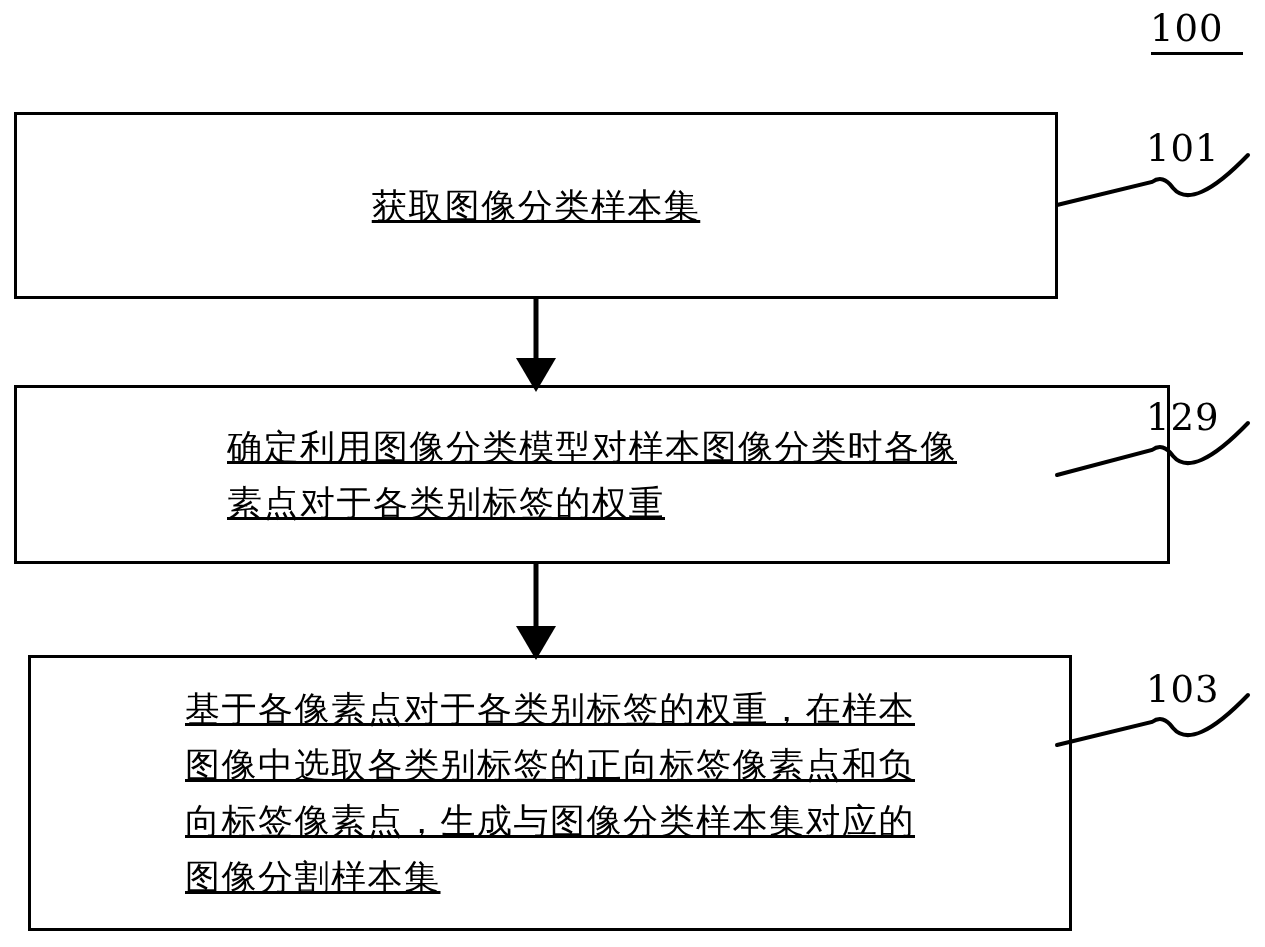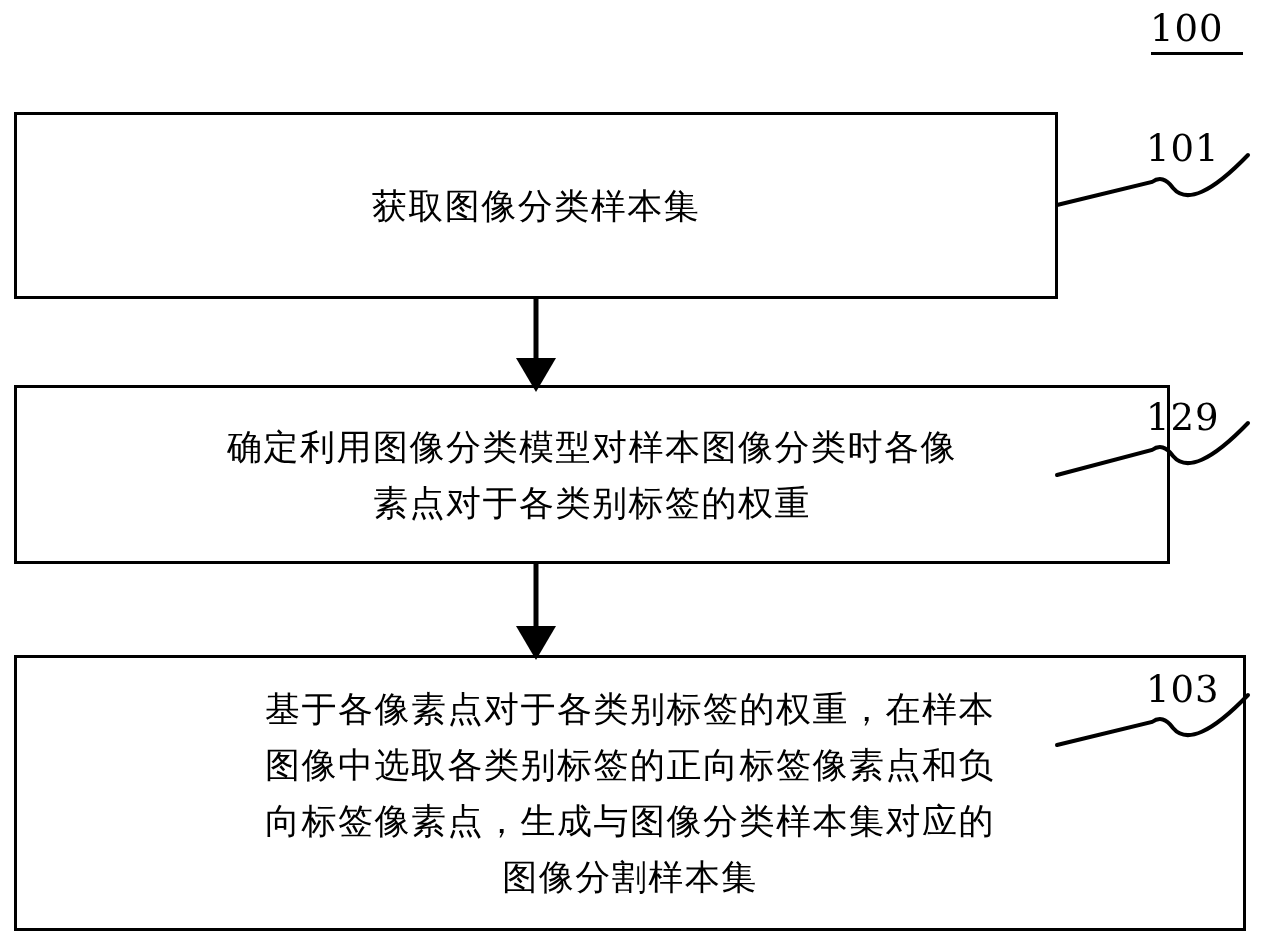--- a/index.html
+++ b/index.html
@@ -51,30 +51,30 @@
     border: 3px solid #000;
     background: #fff;
     display: flex;
     align-items: center;
     justify-content: center;
   }
   .proc-text {
     color: #000;
     font-size: 35px;
     line-height: 56px;
-    text-align: center;
     letter-spacing: 1.5px;
     font-family: "DejaVu Serif", "Liberation Serif", serif;
     white-space: pre-line;
     padding: 0 16px;
+    text-decoration: underline;
   }
 
   #box-101 { left: 14px;  top: 112px; width: 1044px; height: 187px; }
   #box-102 { left: 14px;  top: 385px; width: 1156px; height: 179px; }
-  #box-103 { left: 14px;  top: 655px; width: 1232px; height: 276px; }
+  #box-103 { left: 28px;  top: 655px; width: 1044px; height: 276px; }
 
   
   .connector {
     position: absolute;
     left: 0;
     top: 0;
     pointer-events: none;
   }
 
   

